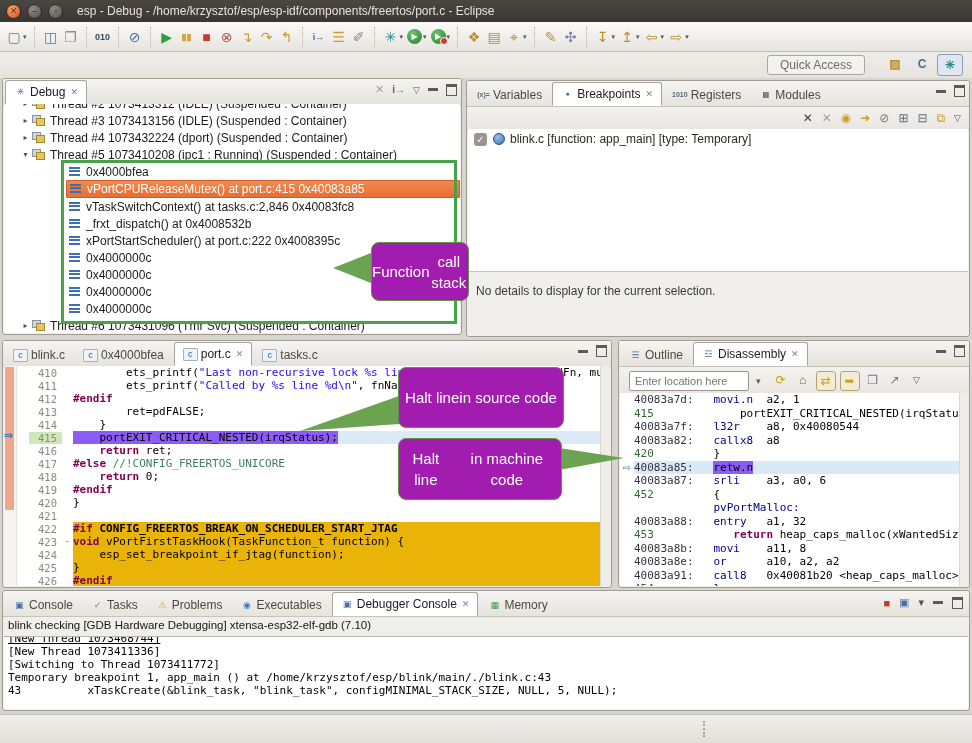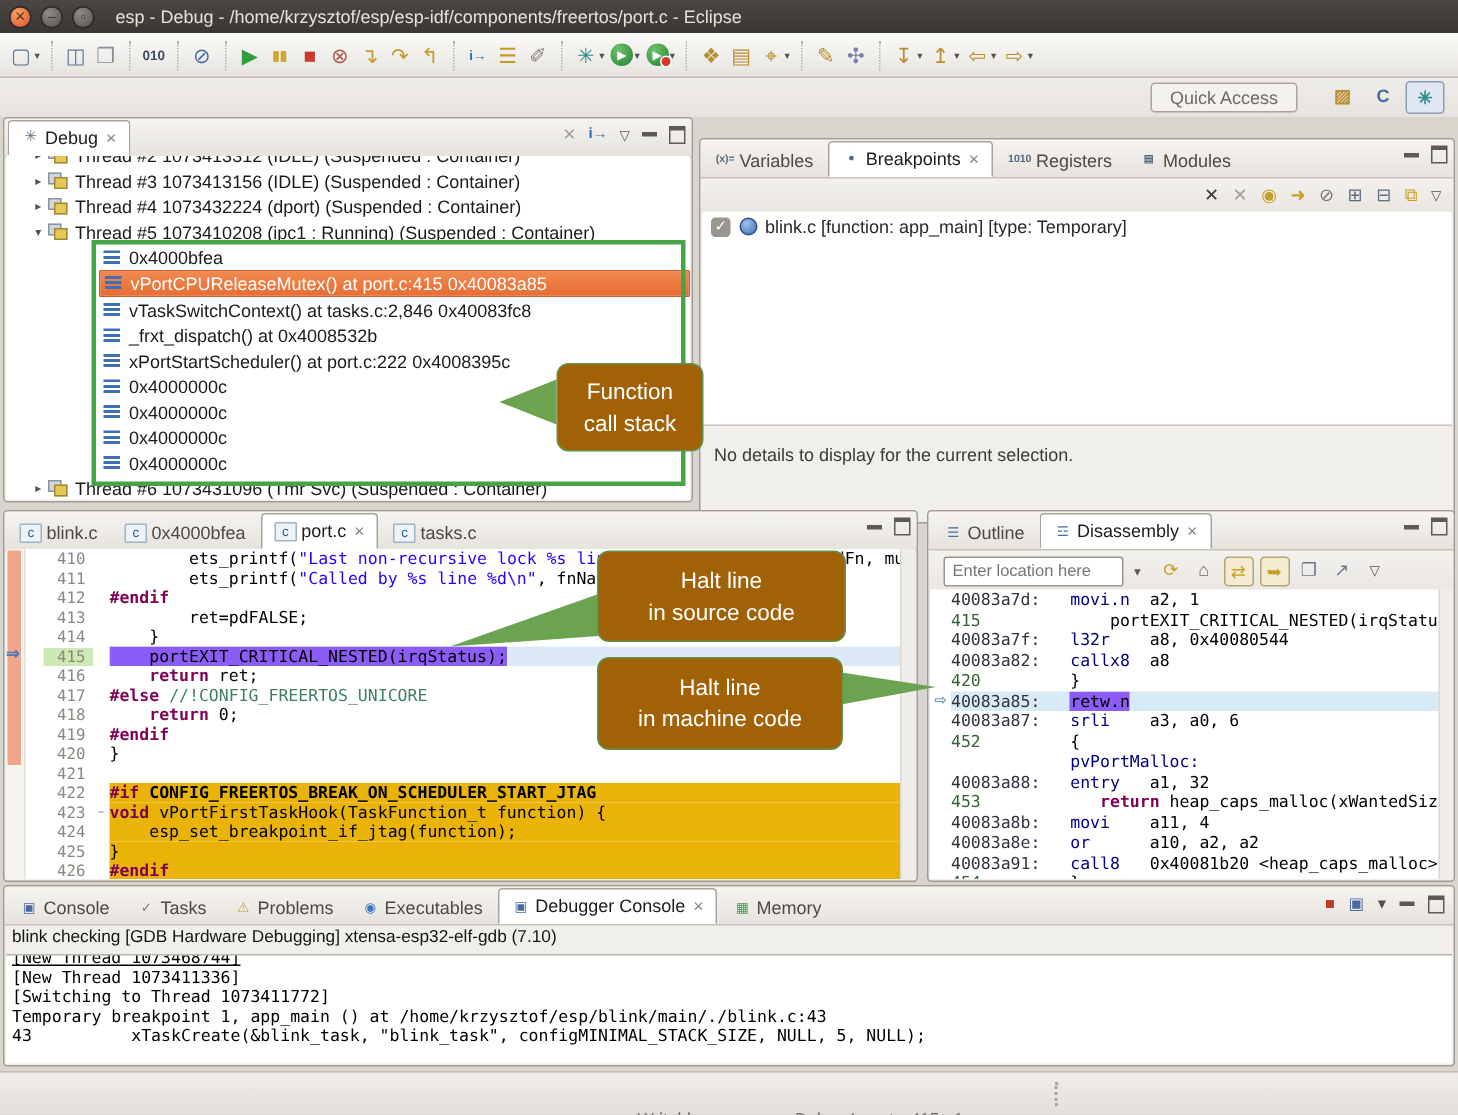--- a/index.html
+++ b/index.html
@@ -117,22 +117,22 @@
   #con-body{position:absolute;left:1px;right:1px;top:45px;bottom:1px;background:#fff;
     border-top:1px solid #b9b5ad;overflow:hidden;padding-left:4px}
   .cline{margin:0;font:11px "DejaVu Sans Mono",monospace;line-height:13px;white-space:pre}
   .conctl{position:absolute;right:6px;top:5px;display:flex;align-items:center;gap:9px}
   
   #statusbar{left:0;top:714px;width:972px;height:29px;background:linear-gradient(#efedea,#e2dfda);
     border-top:1px solid #c2beb6;font-size:11.5px;color:#43413c}
   #statusbar span.sb{position:absolute;top:26px}
   #sb-handle{position:absolute;left:703px;top:6px;height:16px;border-left:2px dotted #a9a59d}
   
-  .callout{position:absolute;background:#a16207;border:1px solid #61924a;border-radius:8px;color:#fff;
-    display:flex;flex-direction:column;align-items:center;justify-content:center;
+  .callout{position:absolute;background:#a21caf;border:1px solid #61924a;border-radius:8px;color:#fff;
+    display:flex;flex-direction:row;align-items:center;justify-content:center;
     font-size:15px;line-height:21px;z-index:49;text-align:center}
   #callout-arrows{position:absolute;left:0;top:0;z-index:48;pointer-events:none}
 </style>
 </head>
 <body>
 
 <div id="titlebar" class="abs">
   <span class="windot wd-close">✕</span>
   <span class="windot wd-min">–</span>
   <span class="windot wd-max">▫</span>
@@ -330,21 +330,21 @@
       </div>
       <div class="trow">
         <span class="expander">▸</span>
         <span class="icon-thread"></span>
         <span>Thread #6 1073431096 (Tmr Svc) (Suspended : Container)</span>
       </div>
     </div>
   <div id="stack-box"></div>
 </div>
 
-<div class="pane" id="bp-pane" style="left:466px;top:92px;width:504px;height:257px">
+<div class="pane" id="bp-pane" style="left:466px;top:80px;width:504px;height:257px">
   <div class="tabstrip" id="bp-tabstrip">
     <div class="viewctl">
       <span class="vmin"></span>
       <span class="vmax"></span>
     </div>
   <div class="tab">
         <span class="tico" style="font-size: 7px; color: rgb(85, 103, 127); font-weight: bold;">(x)=</span>
         <span>Variables</span>
       </div>
       <div class="tab active">
@@ -571,21 +571,21 @@
       <div class="drow">
         <span class="dgut"></span>
         <pre><span class="a">40083a88:</span><span class="t">   </span><span class="m">entry</span><span class="t">   </span><span class="t">a1, 32</span></pre>
       </div>
       <div class="drow">
         <span class="dgut"></span>
         <pre><span class="ln">453</span><span class="t">            </span><span class="k">return</span><span class="t"> heap_caps_malloc(xWantedSize</span></pre>
       </div>
       <div class="drow">
         <span class="dgut"></span>
-        <pre><span class="a">40083a8b:</span><span class="t">   </span><span class="m">movi</span><span class="t">    </span><span class="t">a11, 4</span></pre>
+        <pre><span class="a">40083a8b:</span><span class="t">   </span><span class="m">movi</span><span class="t">    </span><span class="t">a11, 8</span></pre>
       </div>
       <div class="drow">
         <span class="dgut"></span>
         <pre><span class="a">40083a8e:</span><span class="t">   </span><span class="m">or</span><span class="t">      </span><span class="t">a10, a2, a2</span></pre>
       </div>
       <div class="drow">
         <span class="dgut"></span>
         <pre><span class="a">40083a91:</span><span class="t">   </span><span class="m">call8</span><span class="t">   </span><span class="t">0x40081b20 &lt;heap_caps_malloc&gt;</span></pre>
       </div>
       <div class="drow">

